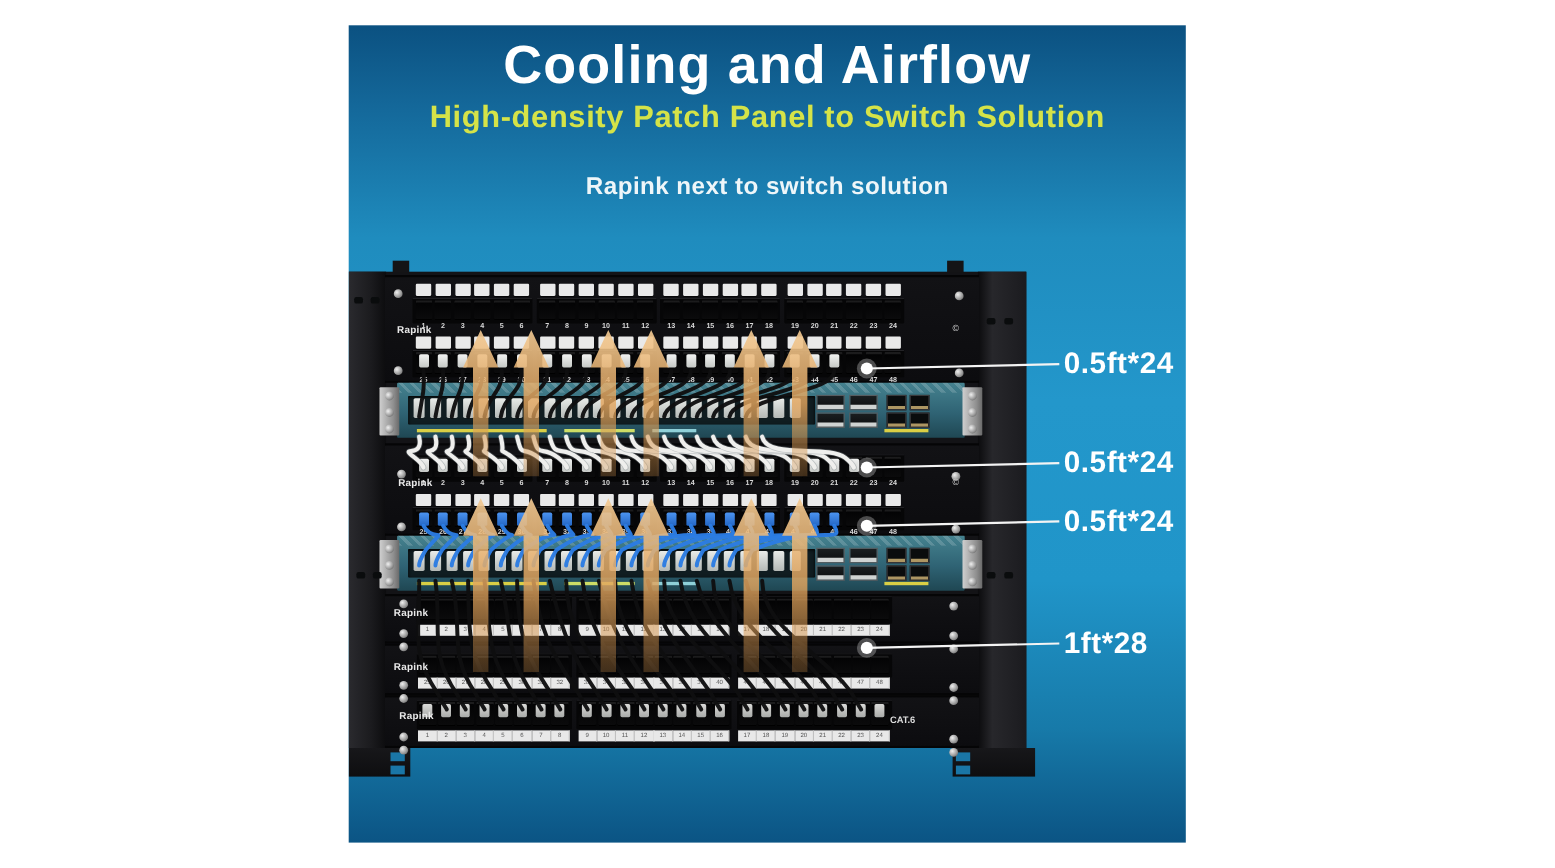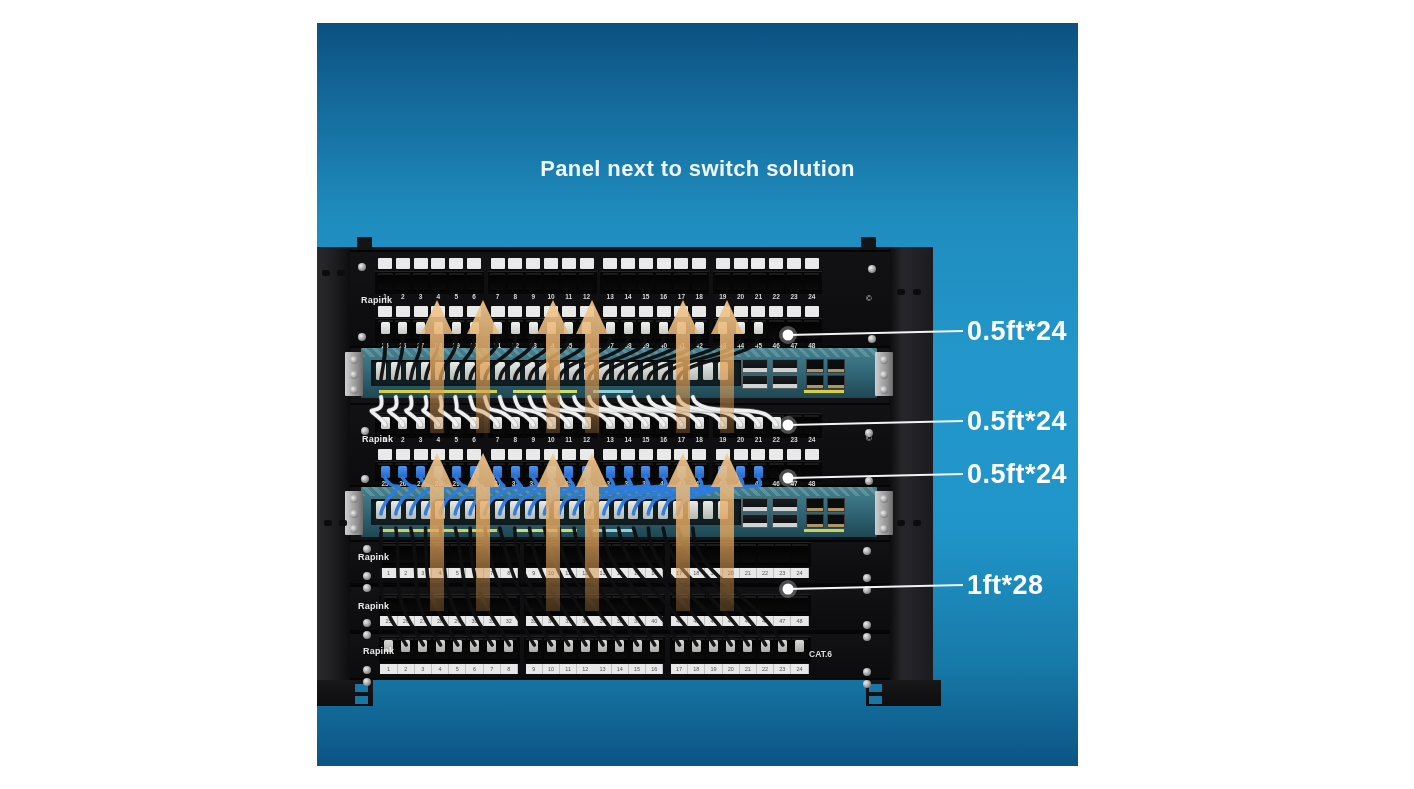--- a/index.html
+++ b/index.html
@@ -66,21 +66,23 @@
   .ann-label{position:absolute;transform:translateY(-50%);color:#ffffff;
         font-size:27px;font-weight:600;letter-spacing:.5px;white-space:nowrap;}
   #overlay{position:absolute;left:0;top:0;width:761px;height:743px;pointer-events:none;}
 </style>
 </head>
 <body>
 
 <div class="page">
   <div class="canvas" id="canvas">
 
-    <div class="caption">Panel next to switch solution</div>
+    <div class="title">Cooling and Airflow</div>
+    <div class="subtitle">High-density Patch Panel to Switch Solution</div>
+    <div class="caption">Rapink next to switch solution</div>
 
     <div class="abs rack-backing"></div>
     <div class="abs rack-tab" style="left:40px"></div>
     <div class="abs rack-tab" style="left:544px"></div>
     <div class="abs rail-left"></div>
     <div class="abs rail-right"></div>
     <div class="abs foot" style="left:0;width:56px"></div>
     <div class="abs foot" style="left:549px;width:75px"></div>
     <div class="abs foot-hole" style="left:38px;top:661px"></div>
     <div class="abs foot-hole" style="left:38px;top:673px"></div>

